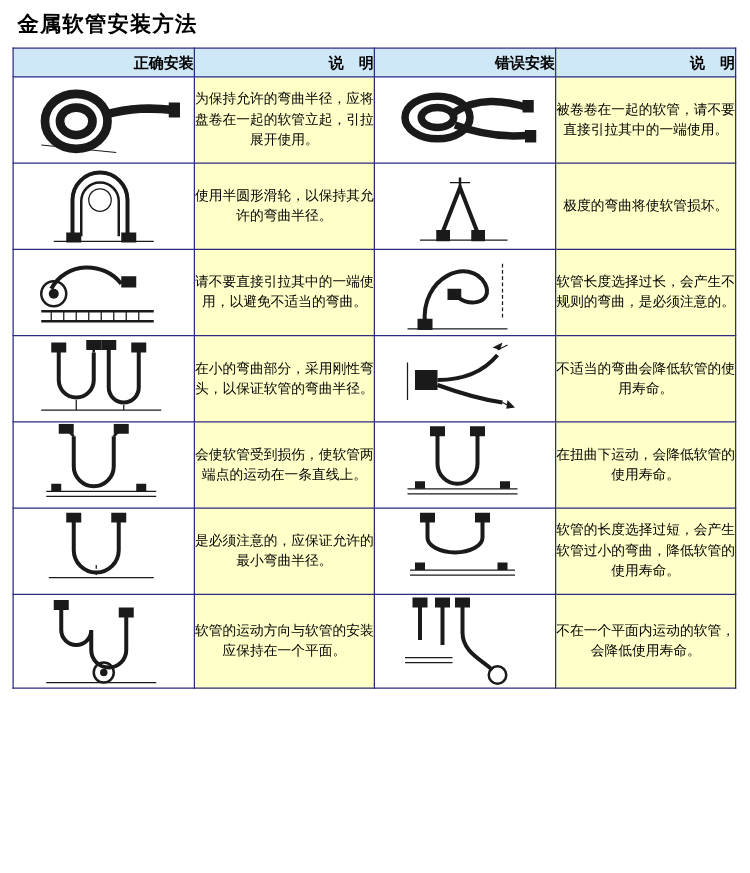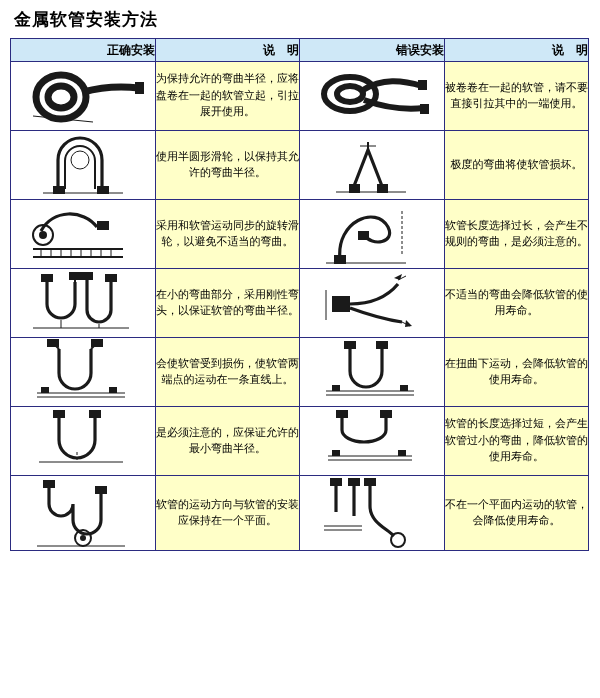--- a/index.html
+++ b/index.html
@@ -162,21 +162,21 @@
               <line x1="48" y1="48" x2="48" y2="56"></line>
                 <line x1="58" y1="48" x2="58" y2="56"></line>
               <line x1="68" y1="48" x2="68" y2="56"></line>
                 <line x1="78" y1="48" x2="78" y2="56"></line>
               <line x1="88" y1="48" x2="88" y2="56"></line>
                 <line x1="98" y1="48" x2="98" y2="56"></line>
             </g>
             <rect x="84" y="20" width="12" height="9" class="fillblk"></rect>
           </svg>
         </td>
-        <td class="txtcell">采用和软管运动同步的旋转滑轮，以避免不适当的弯曲。</td>
+        <td class="txtcell">请不要直接引拉其中的一端使用，以避免不适当的弯曲。</td>
         <td class="imgcell">
           <svg class="fig" width="140" height="66" viewBox="0 0 140 66">
             <path d="M38 58 C 34 20, 74 4, 86 26 C 94 42, 70 46, 62 34" class="ln thick"></path>
             <rect x="32" y="54" width="12" height="9" class="fillblk"></rect>
             <rect x="56" y="30" width="11" height="9" class="fillblk"></rect>
             <line x1="24" y1="62" x2="104" y2="62" class="ln thin"></line>
             <line x1="100" y1="10" x2="100" y2="54" class="ln thin dash"></line>
           </svg>
         </td>
         <td class="txtcell">软管长度选择过长，会产生不规则的弯曲，是必须注意的。</td>

